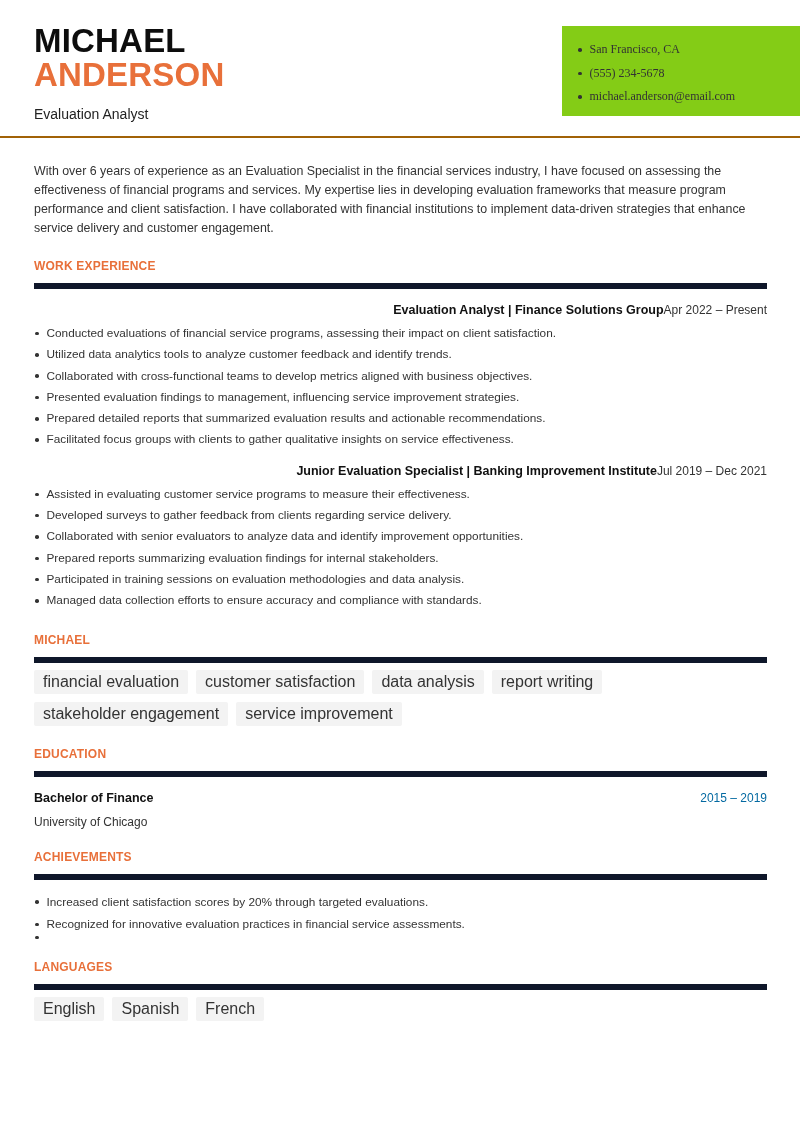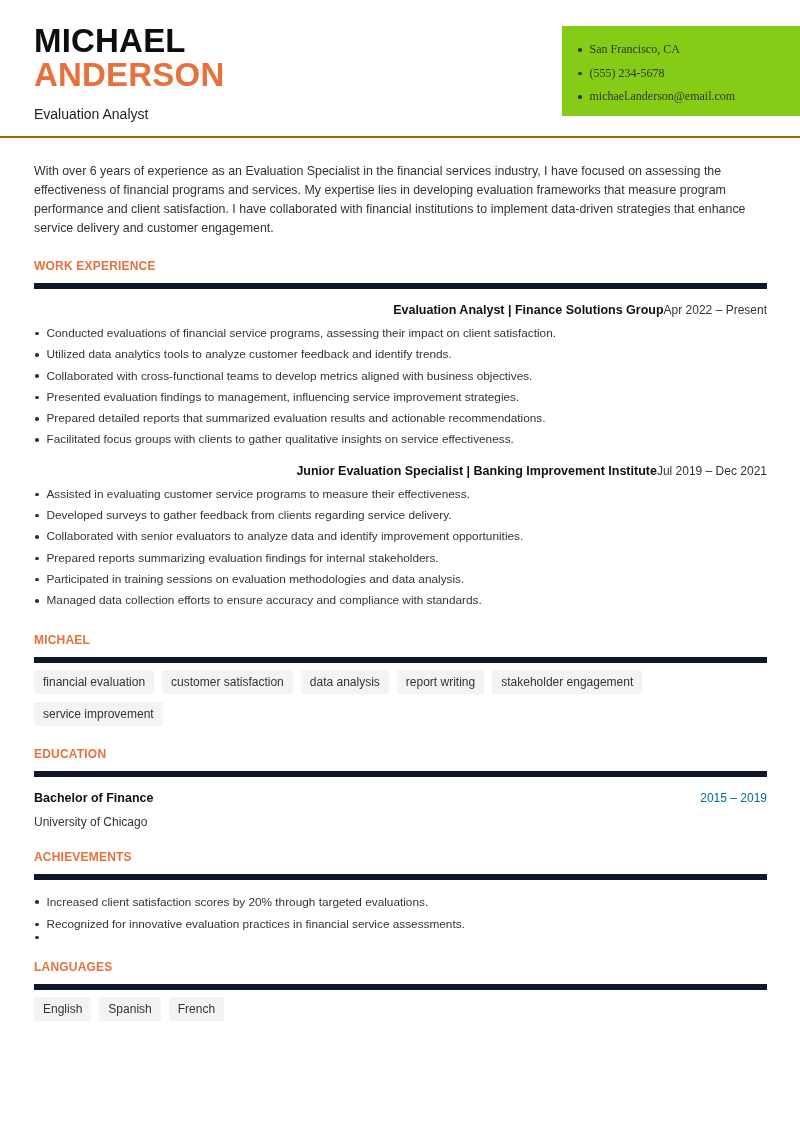--- a/index.html
+++ b/index.html
@@ -114,21 +114,21 @@
     }
     .bullets li .bullet-dot { margin-left: 1px; margin-right: 8px; }
     .tags {
       display: flex;
       flex-wrap: wrap;
       gap: 8px 8px;
       margin-top: 7px;
     }
     .tag {
       background: #F3F3F3;
-      font-size: 12px;
+      font-size: 16px;
       color: #333333;
       padding: 0 9px;
       height: 24px;
       line-height: 24px;
       border-radius: 2px;
     }
     .edu-row {
       display: flex;
       justify-content: space-between;
       align-items: baseline;

